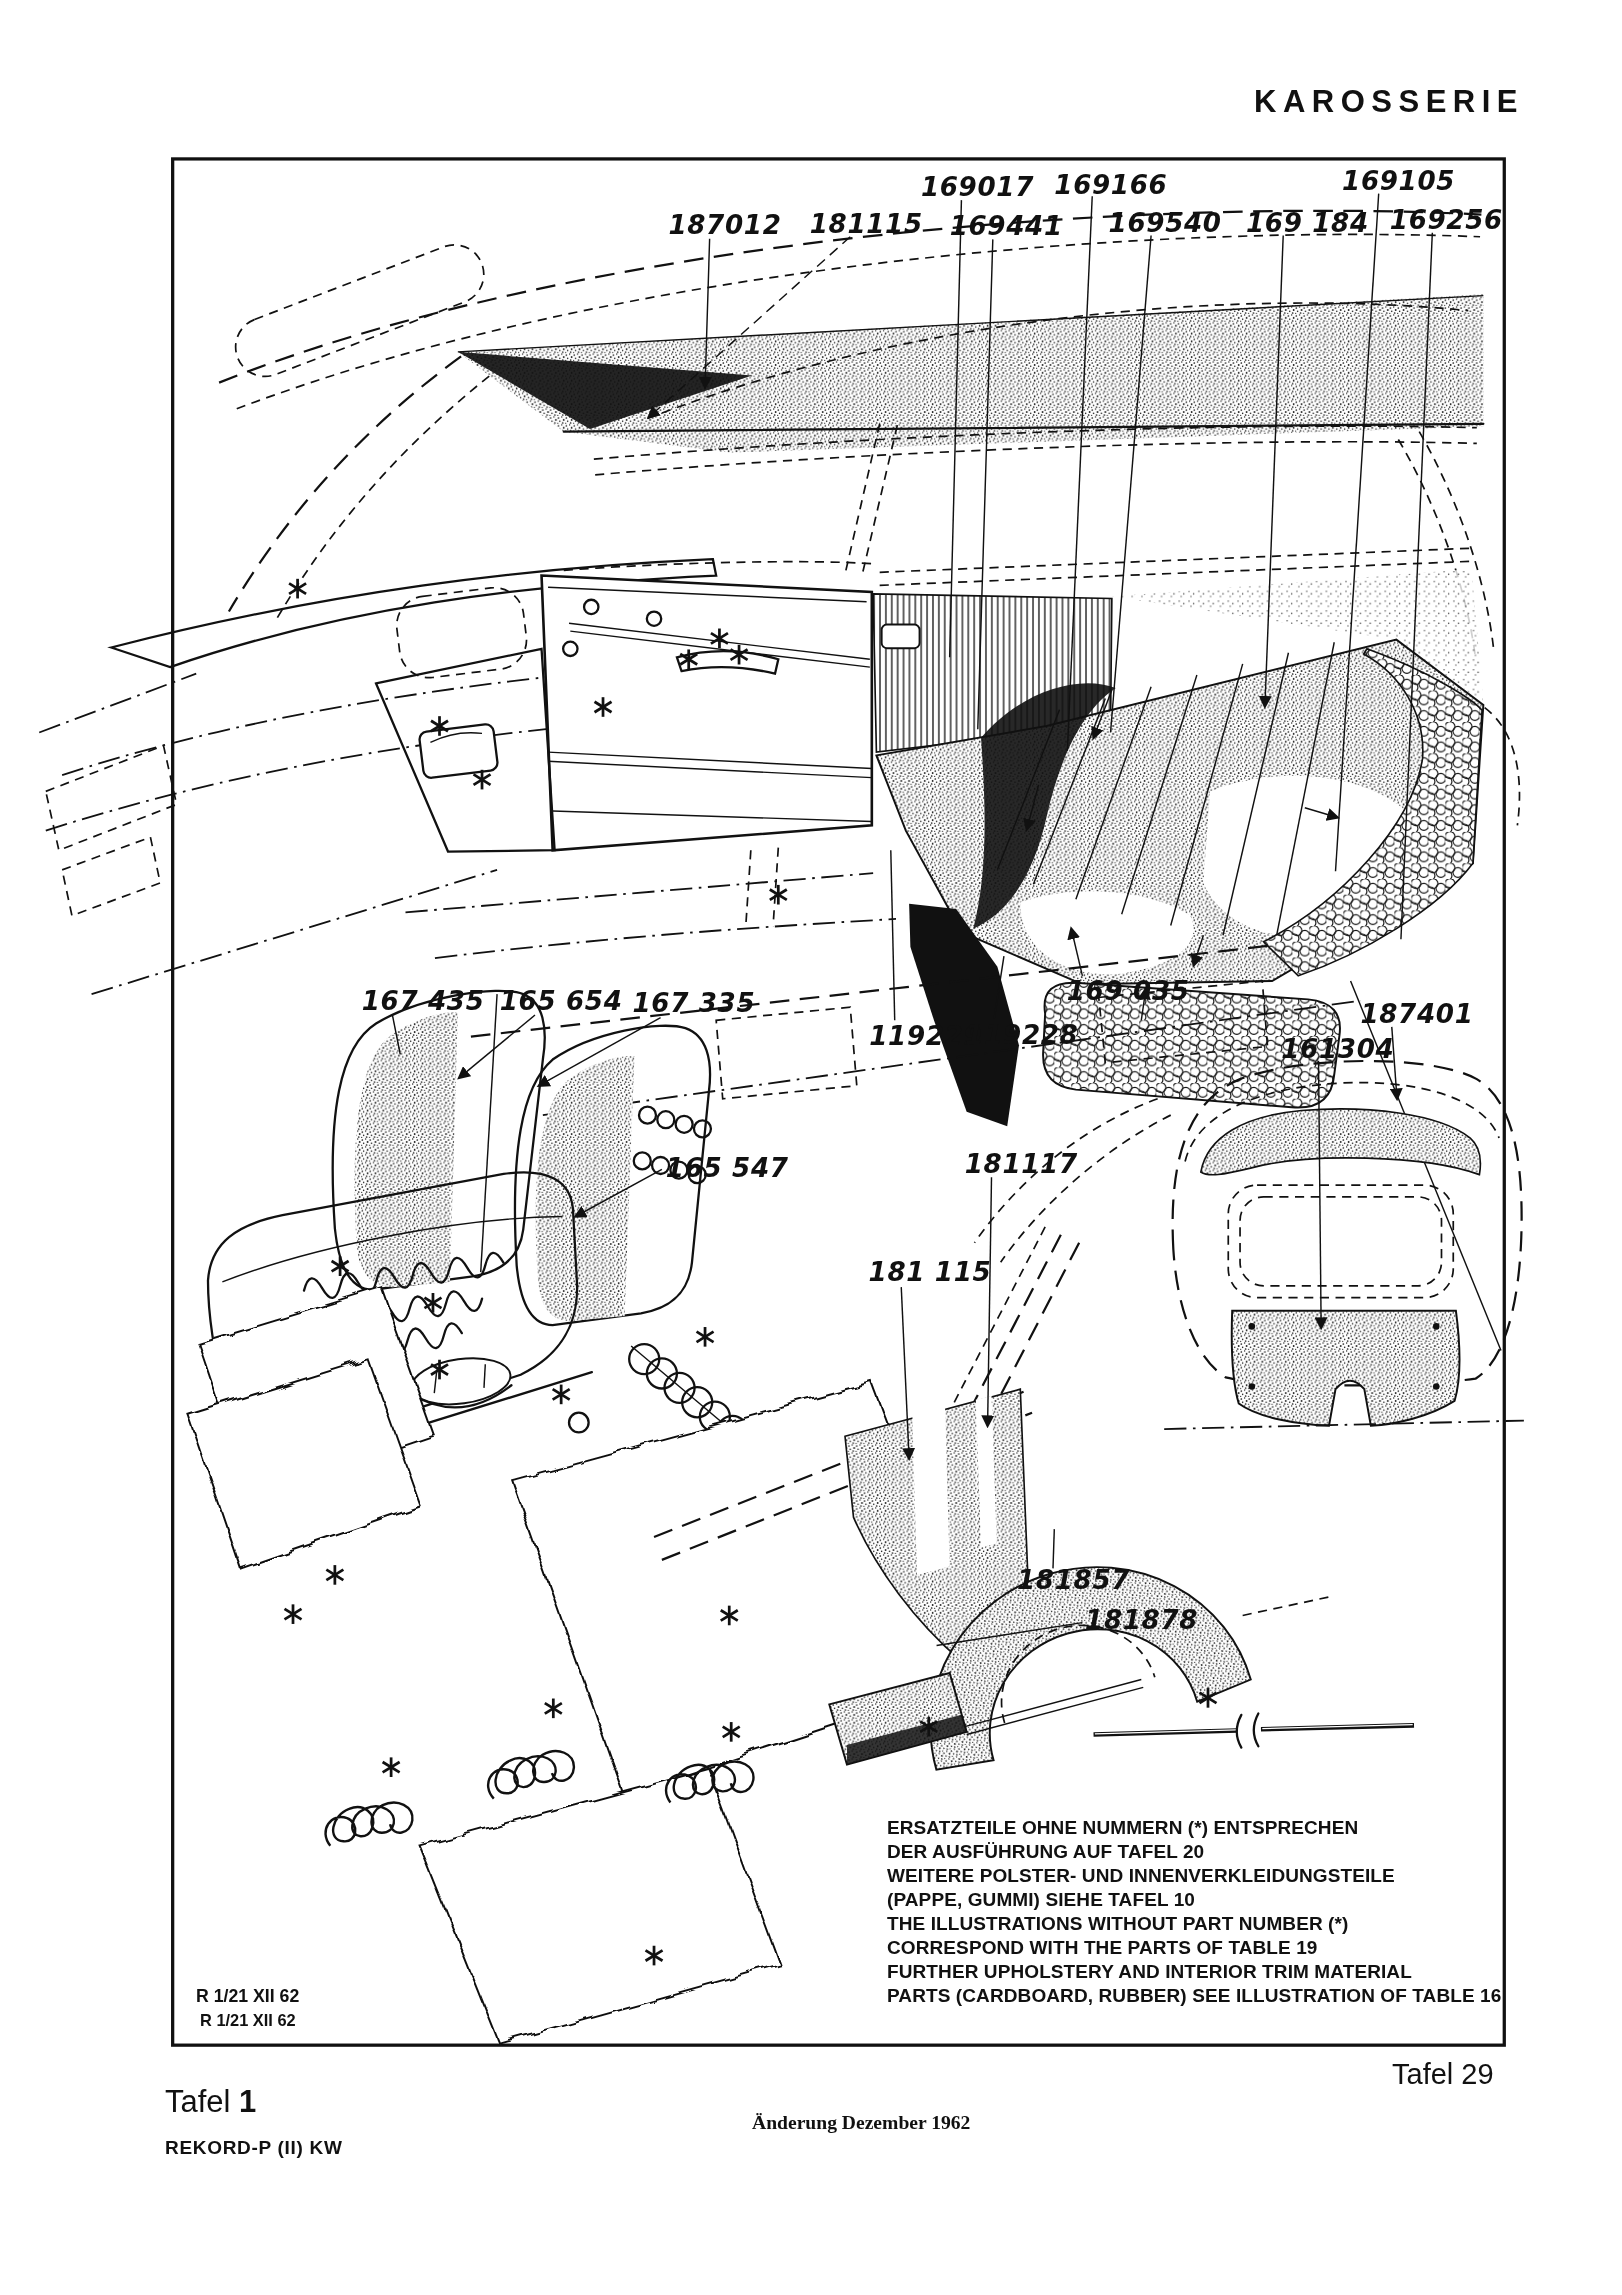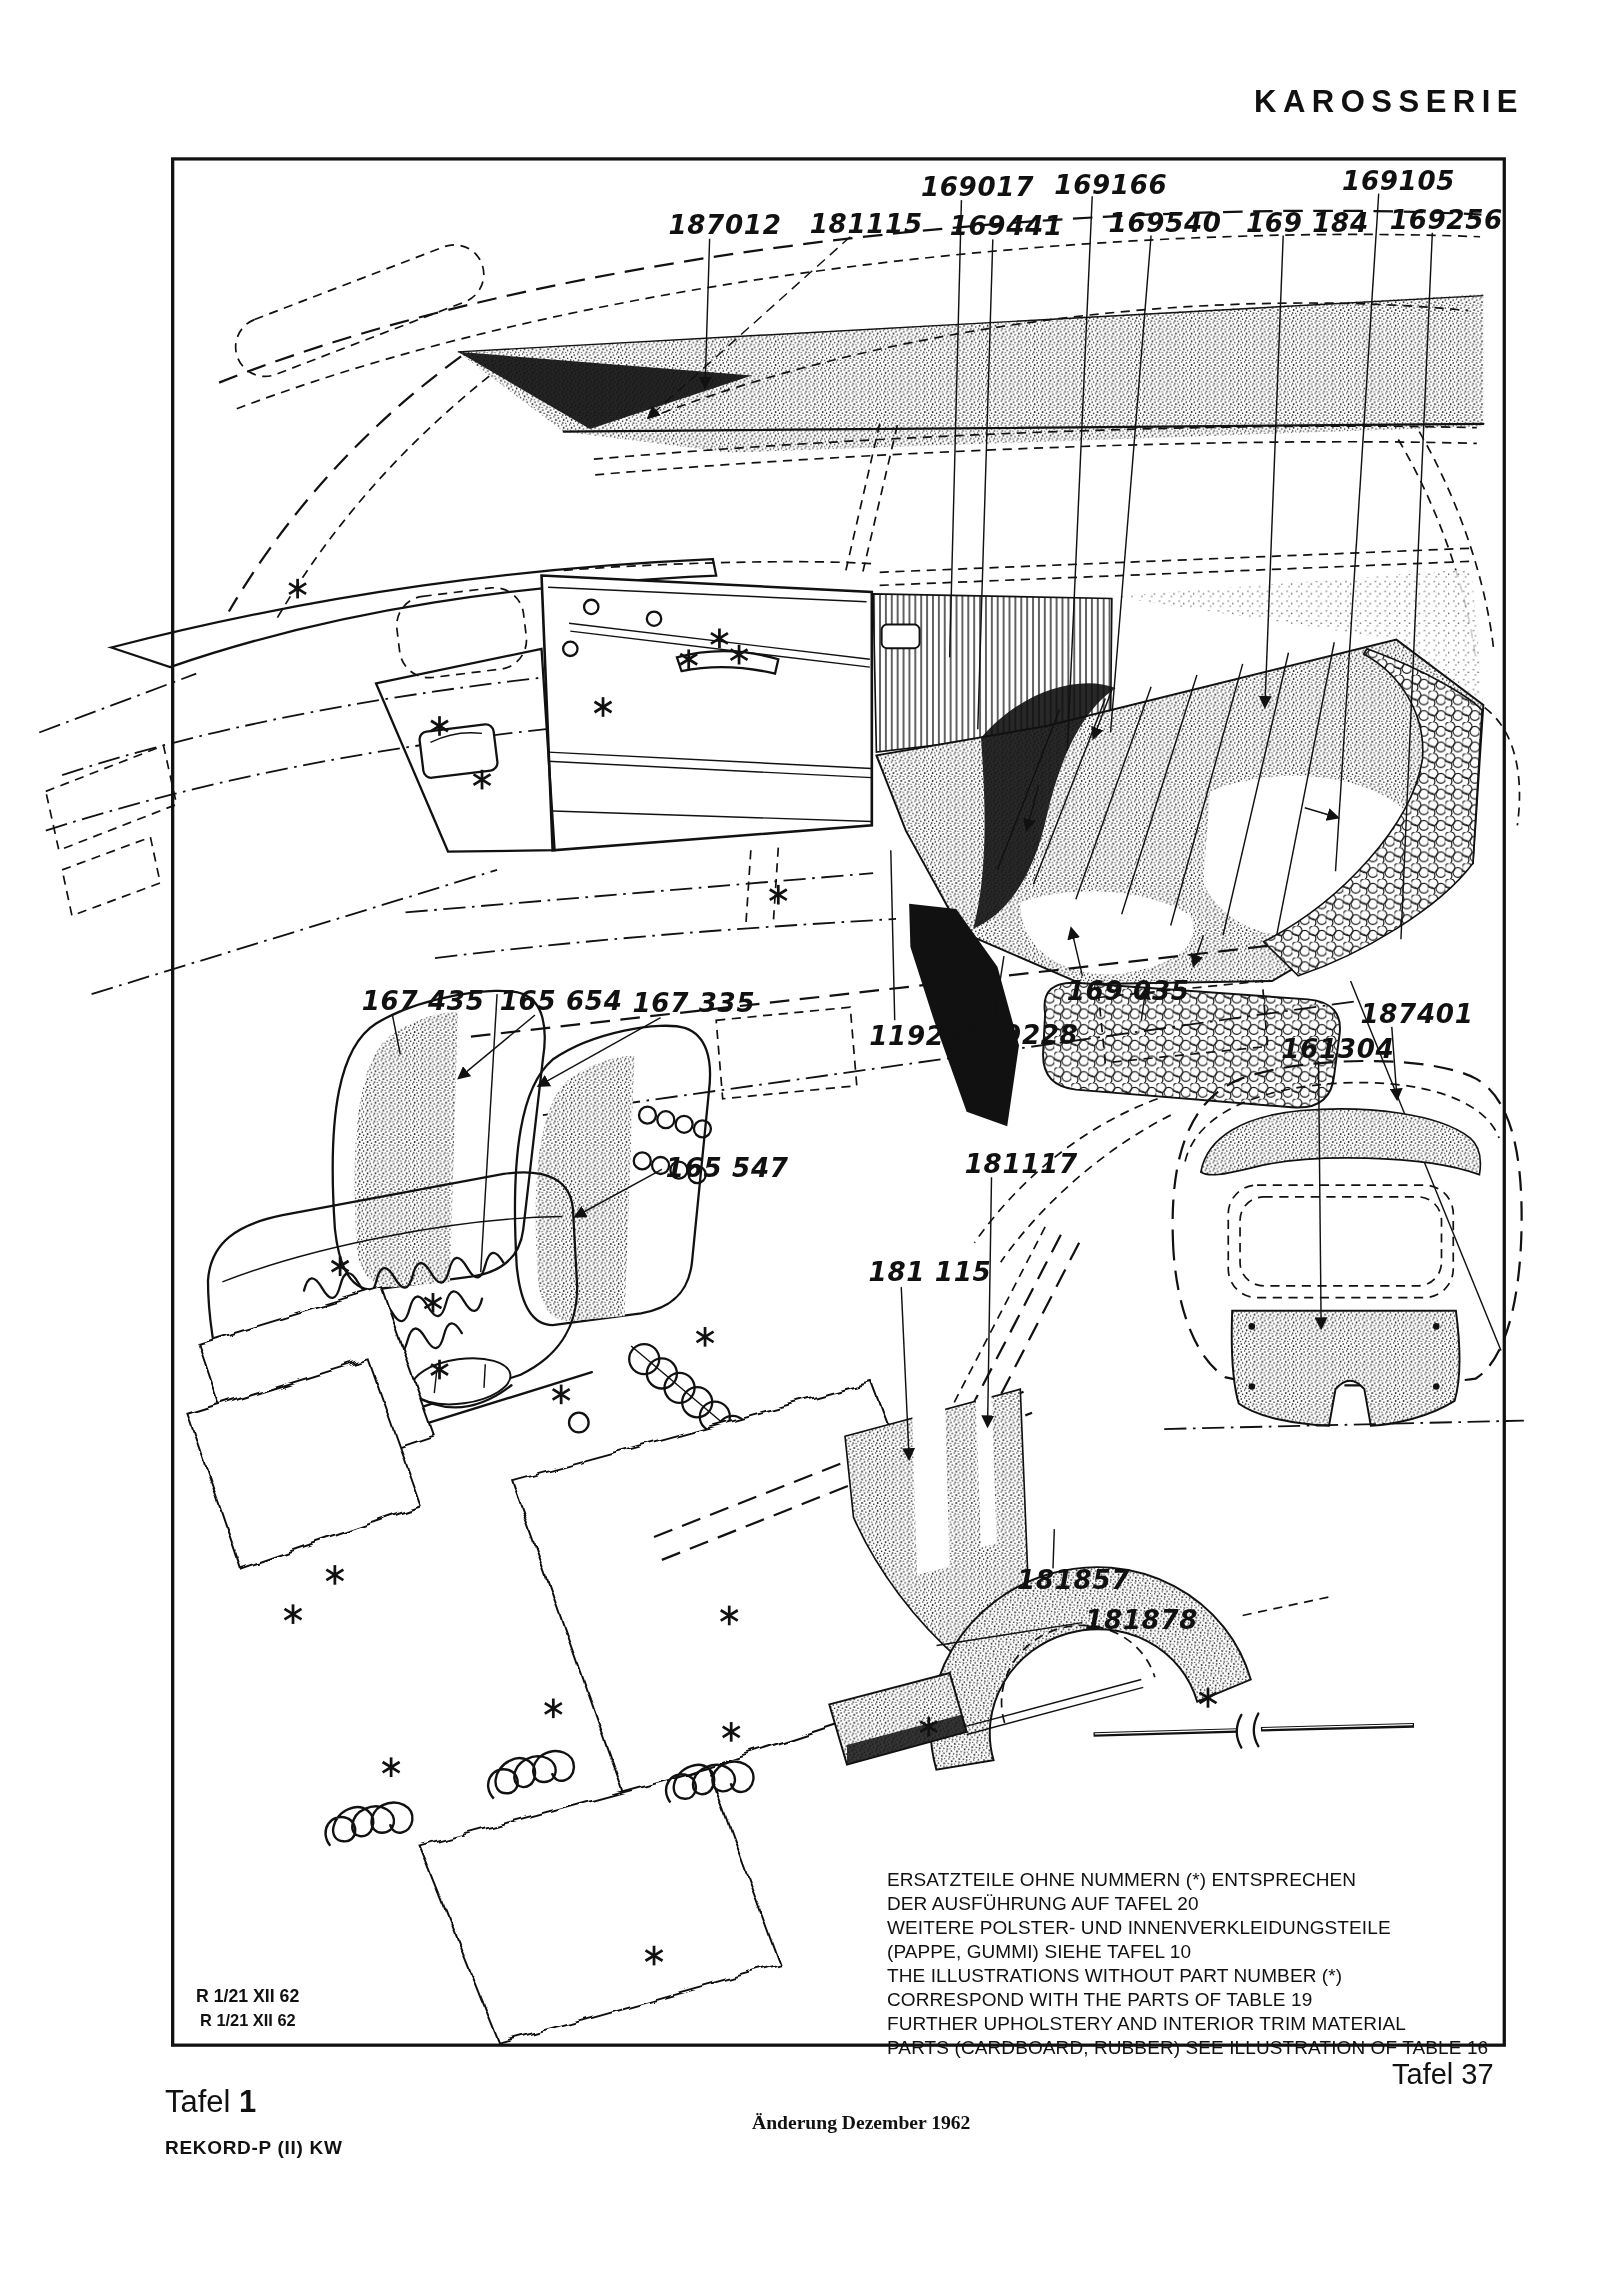--- a/index.html
+++ b/index.html
@@ -1,21 +1,21 @@
 <!DOCTYPE html>
 <html style="font-size:10.5px"><head>
 <meta charset="utf-8">
 <style>
   html,body{margin:0;padding:0;background:#e8e8e8;}
   #page{position:relative;width:1622px;height:2295px;background:#ffffff;overflow:hidden;
         font-family:"Liberation Sans", sans-serif;color:#111;}
   #art{position:absolute;left:0;top:0;}
   .hdr{position:absolute;top:84px;right:98px;font-size:31px;font-weight:bold;
        letter-spacing:6.5px;font-family:"Liberation Sans",sans-serif;text-align:right;}
-  .notes{position:absolute;left:887px;top:1868px;font-size:19px;font-weight:normal;
+  .notes{position:absolute;left:887px;top:1816px;font-size:19px;font-weight:bold;
          line-height:24px;letter-spacing:0.1px;white-space:nowrap;}
   .rev1{position:absolute;left:196px;top:1986px;font-size:17.7px;font-weight:bold;}
   .rev2{position:absolute;left:200px;top:2011px;font-size:16.4px;font-weight:600;}
   .gruppe{position:absolute;left:165px;top:2084px;font-size:31px;font-weight:400;}
   .gruppe b{font-weight:800;}
   .model{position:absolute;left:165px;top:2137px;font-size:19px;font-weight:bold;letter-spacing:0.7px;}
   .change{position:absolute;left:752px;top:2112px;font-size:19.6px;font-weight:bold;font-family:Liberation Serif, serif;}
   .plate{position:absolute;left:1392px;top:2058px;font-size:29px;font-weight:400;}
   
   .sol{stroke:#111;fill:none;stroke-width:3.5;stroke-linecap:round;}
@@ -379,15 +379,15 @@
 
   <div class="rev1">R 1/21 XII 62</div>
   <div class="rev2">R 1/21 XII 62</div>
 
   <div class="gruppe">
     <span>Tafel</span>
     <b>1</b>
   </div>
   <div class="model">REKORD-P (II) KW</div>
   <div class="change">Änderung Dezember 1962</div>
-  <div class="plate">Tafel 37</div>
+  <div class="plate">Tafel 29</div>
 </div>
 
 
 </body></html>

